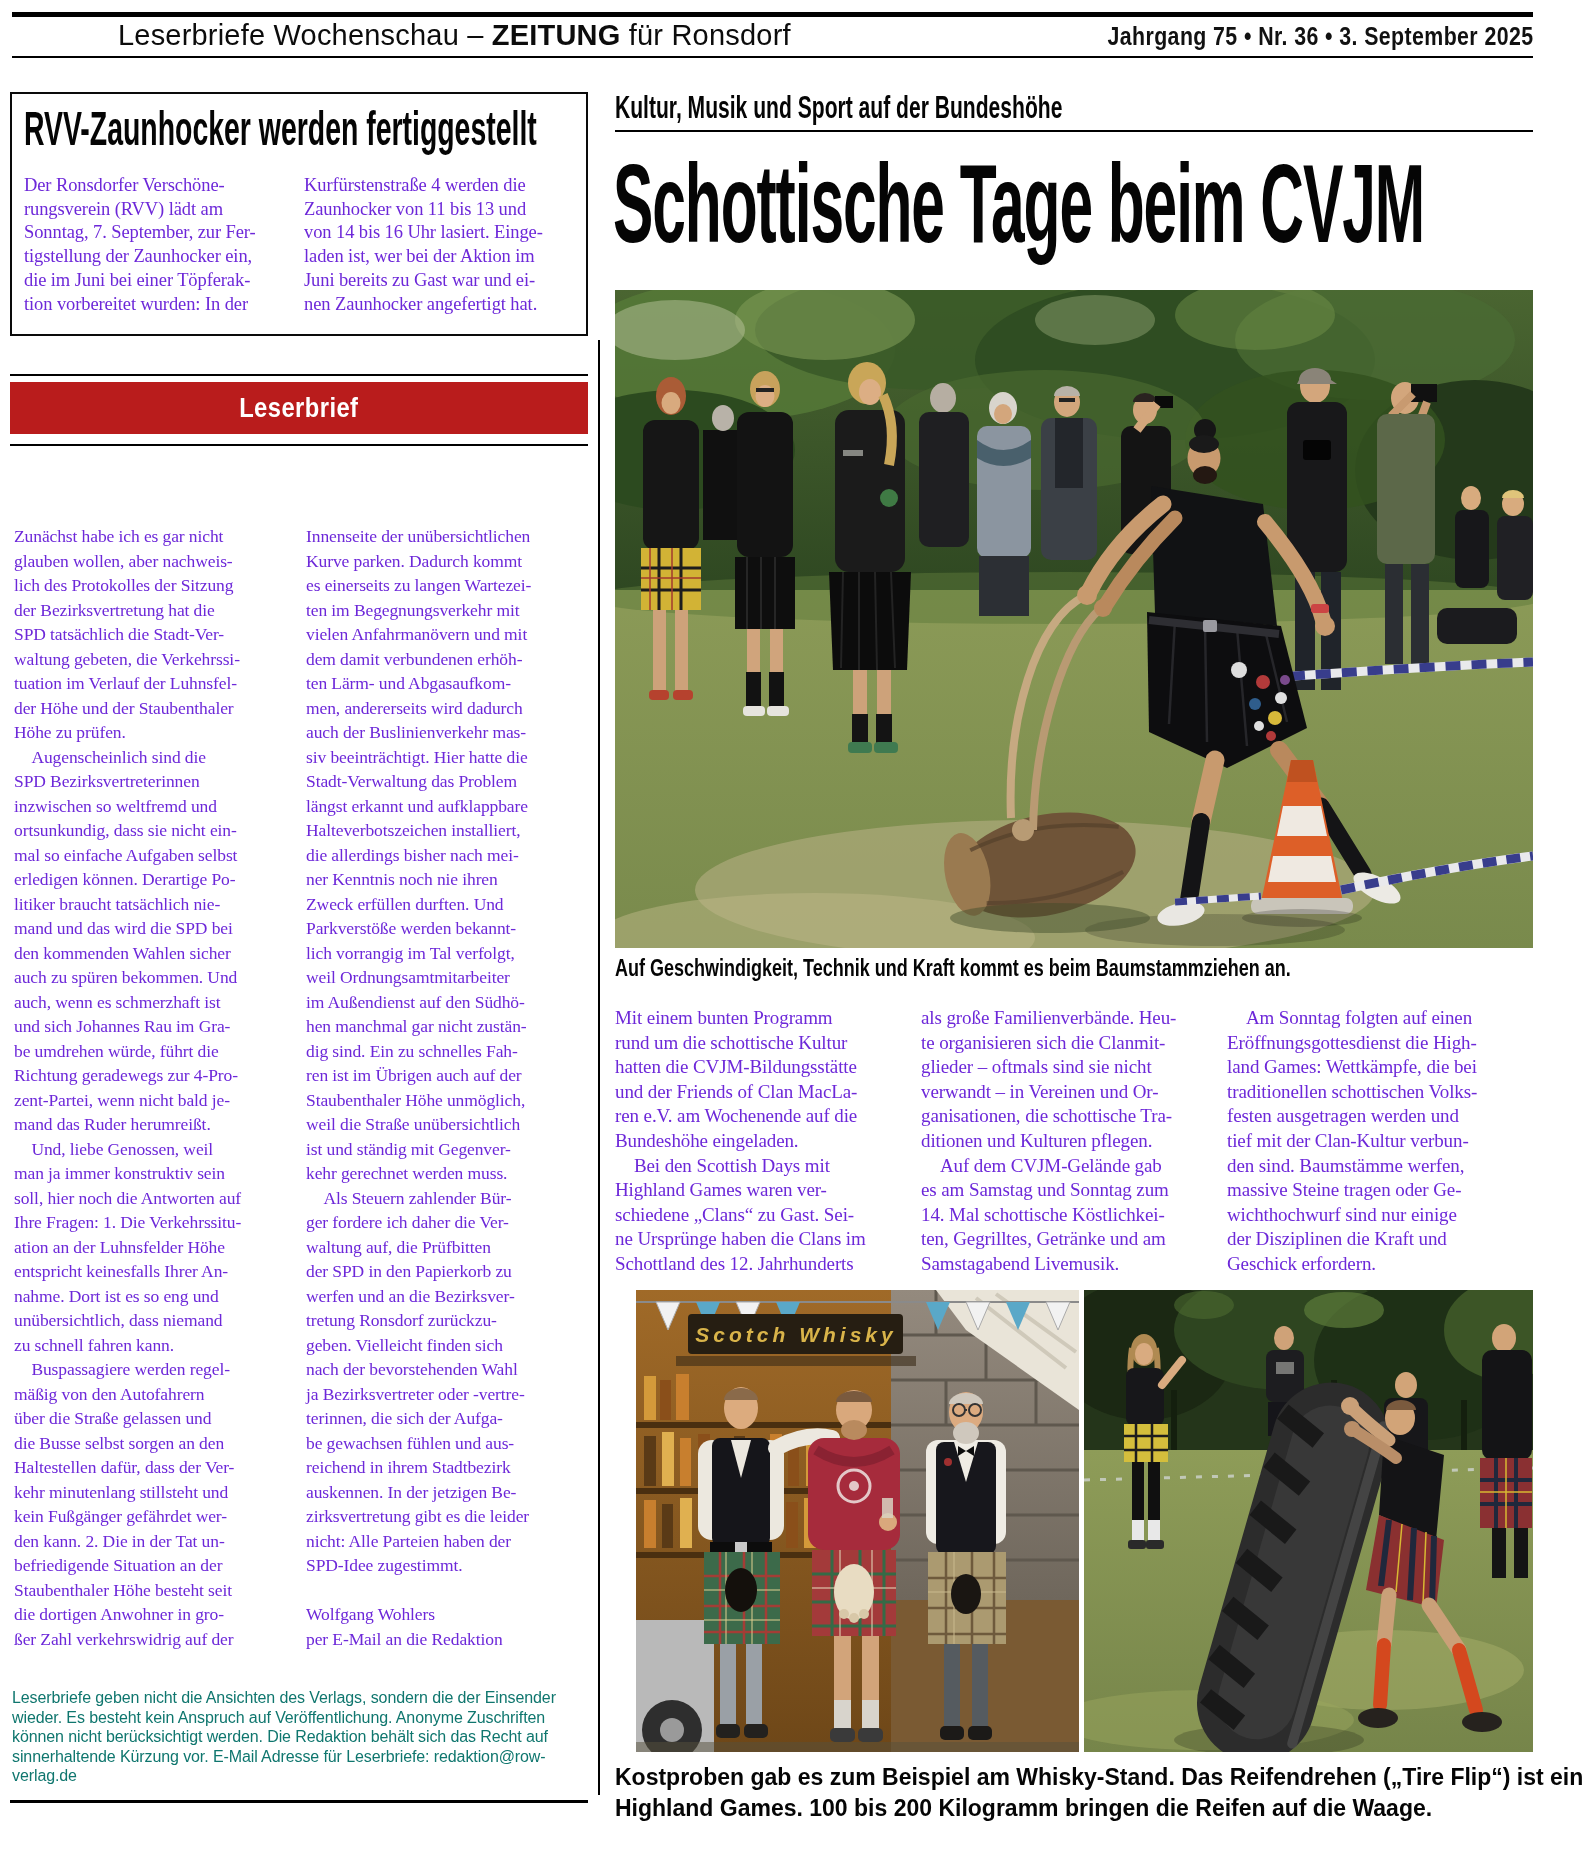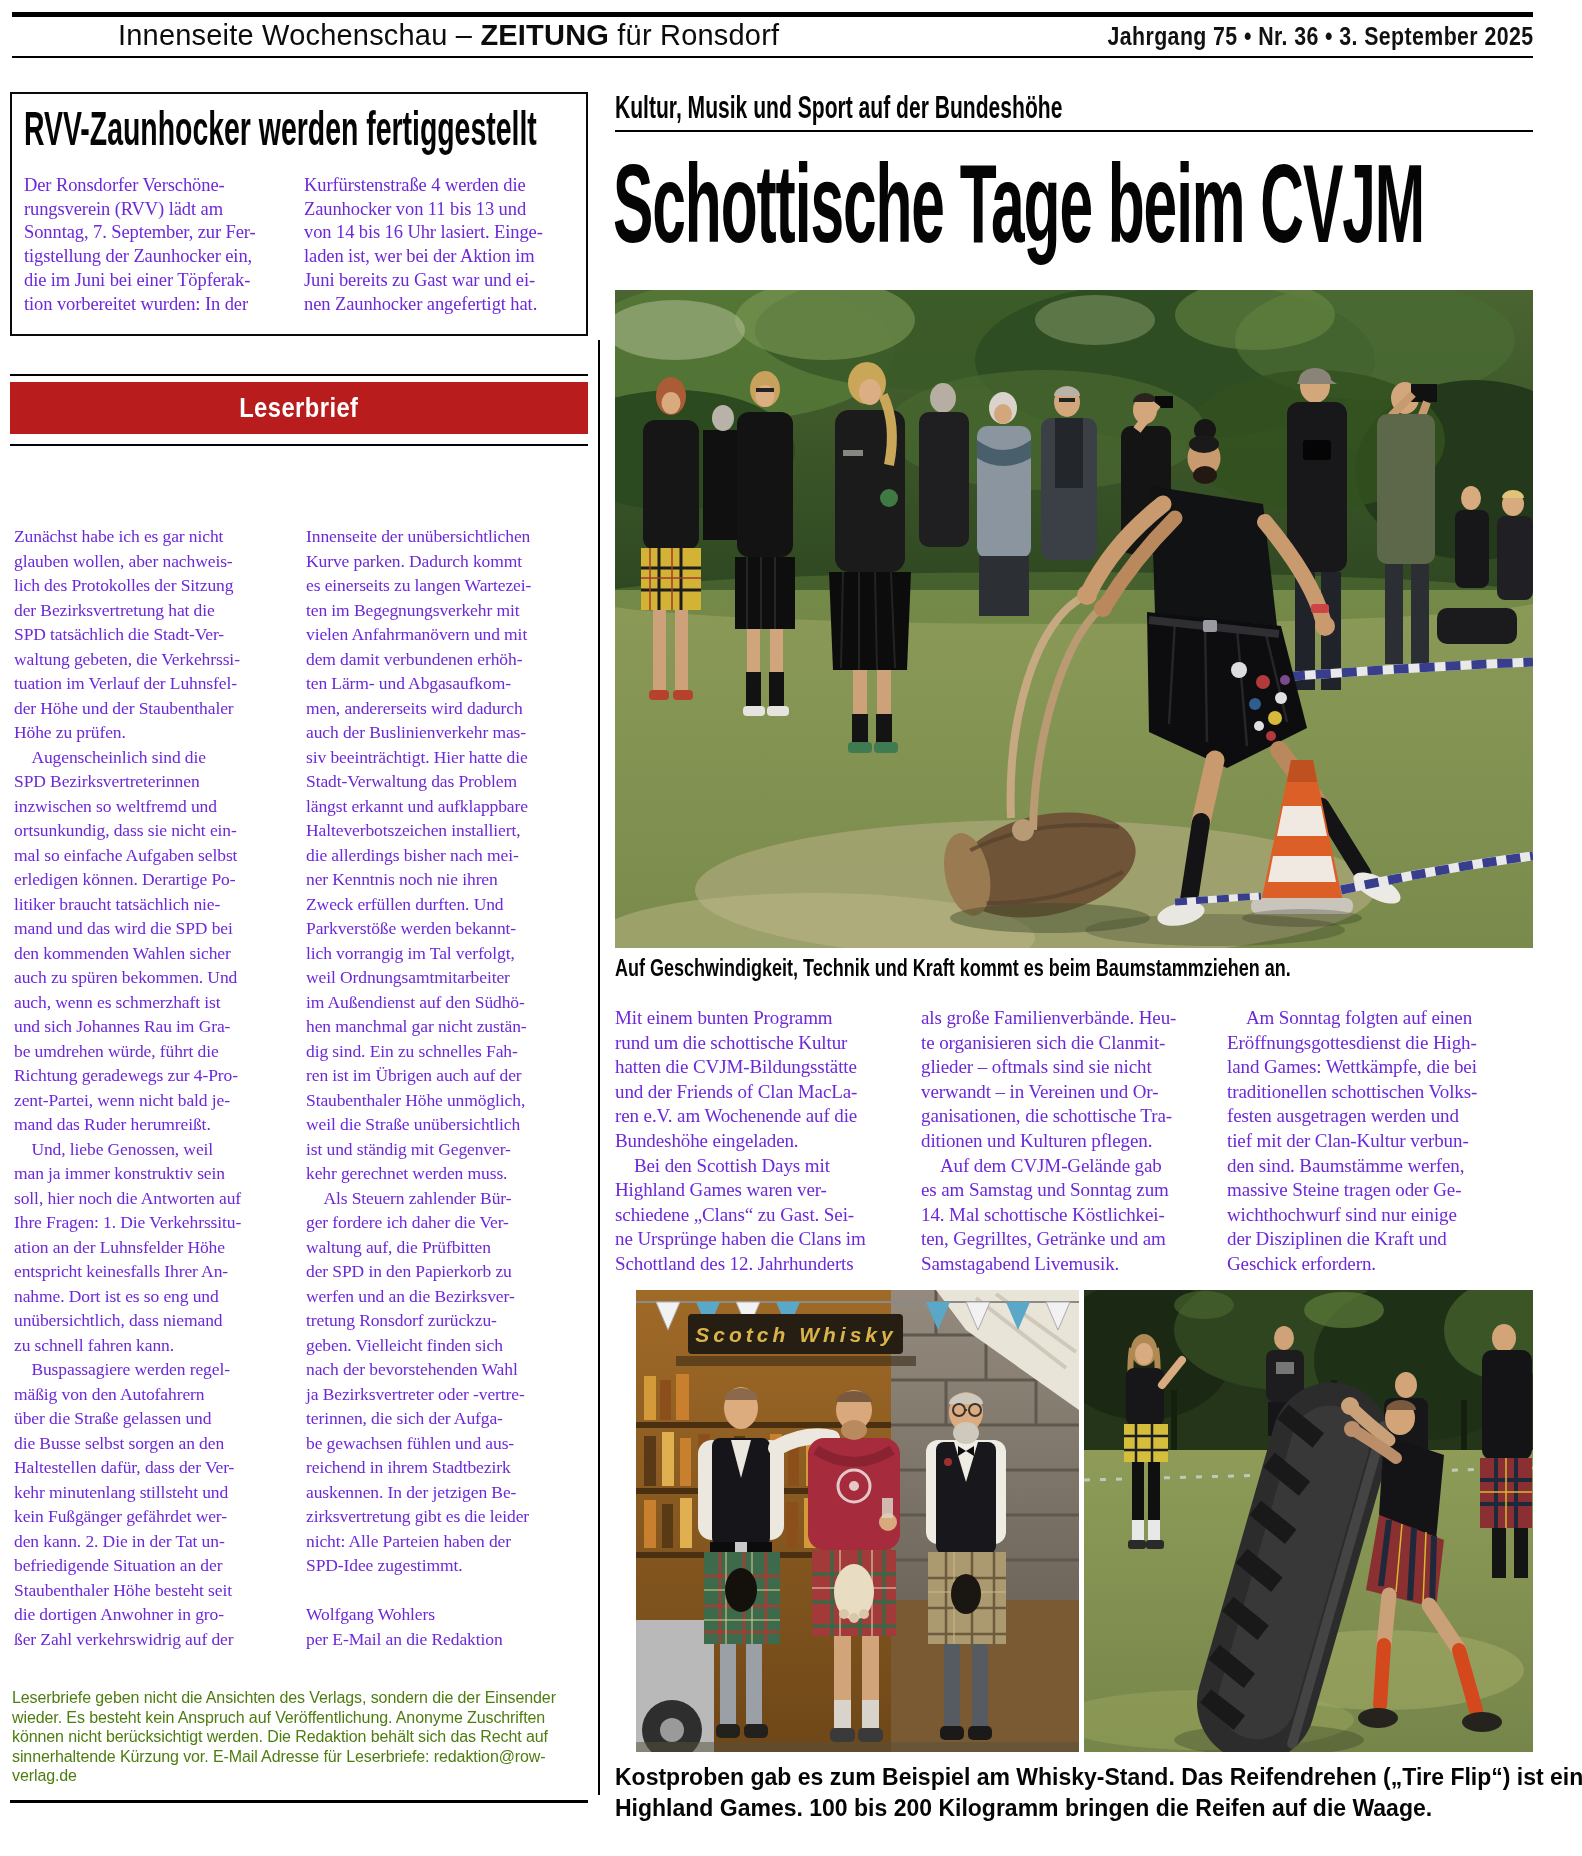--- a/index.html
+++ b/index.html
@@ -14,34 +14,34 @@
         font-size:26px;font-weight:700;letter-spacing:.5px;white-space:nowrap;}
   .cond{display:inline-block;transform-origin:0 50%;white-space:nowrap;
         font-family:"Liberation Sans",sans-serif;font-weight:700;color:#050505;}
   .serifcol{font-family:"Liberation Serif","DejaVu Serif",serif;font-size:17.5px;line-height:24.5px;
         white-space:pre-line;color:#6d28d9;letter-spacing:-.1px;}
   .rvvcol{font-size:18.5px;line-height:23.7px;}
   .ncol{font-size:19px;line-height:24.6px;}
   .box{border:2px solid #0a0a0a;background:#fff;}
   .banner{background:#b91c1c;display:flex;align-items:center;justify-content:center;}
   .banner span{display:inline-block;transform:scaleX(.88);font-weight:700;font-size:27px;color:#fff;letter-spacing:.5px;}
-  .footnote{font-size:16px;line-height:19.6px;white-space:pre-line;color:#4d7c0f;letter-spacing:-.1px;}
+  .footnote{font-size:16px;line-height:19.6px;white-space:pre-line;color:#0f766e;letter-spacing:-.1px;}
   .caprow{display:flex;justify-content:space-between;align-items:flex-start;}
   .cap-l{transform:scaleX(.75);transform-origin:0 50%;font-size:24px;}
   .bcap{transform:scaleX(.66);transform-origin:0 0;font-size:23px;line-height:31px;
         font-weight:700;white-space:pre;color:#050505;font-family:"Liberation Sans",sans-serif;}
   svg{display:block;}
 </style>
 </head>
 <body>
 
 <div class="page">
 
   <div class="abs rule" style="left:12px;top:12px;width:1521px;height:5px;"></div>
-  <div class="abs masthead" style="left:118px;top:19px;"><span>Innenseite Wochenschau – </span><span class="b">ZEITUNG</span><span> für Ronsdorf</span></div>
+  <div class="abs masthead" style="left:118px;top:19px;"><span>Leserbriefe Wochenschau – </span><span class="b">ZEITUNG</span><span> für Ronsdorf</span></div>
   <div class="abs issue-wrap" style="right:49px;top:21px;width:600px;"><span>Jahrgang 75 • Nr. 36 • 3. September 2025</span></div>
   <div class="abs rule" style="left:12px;top:56px;width:1521px;height:2px;"></div>
 
   <div class="abs box" style="left:10px;top:92px;width:574px;height:240px;">
     <div class="abs" style="left:12px;top:6px;">
       <span class="cond" style="font-size:49px;transform:scaleX(.58);">RVV-Zaunhocker werden fertiggestellt</span>
     </div>
     <div class="abs serifcol rvvcol" style="left:12px;top:80px;width:276px;">Der Ronsdorfer Verschöne-
 rungsverein (RVV) lädt am
 Sonntag, 7. September, zur Fer-

